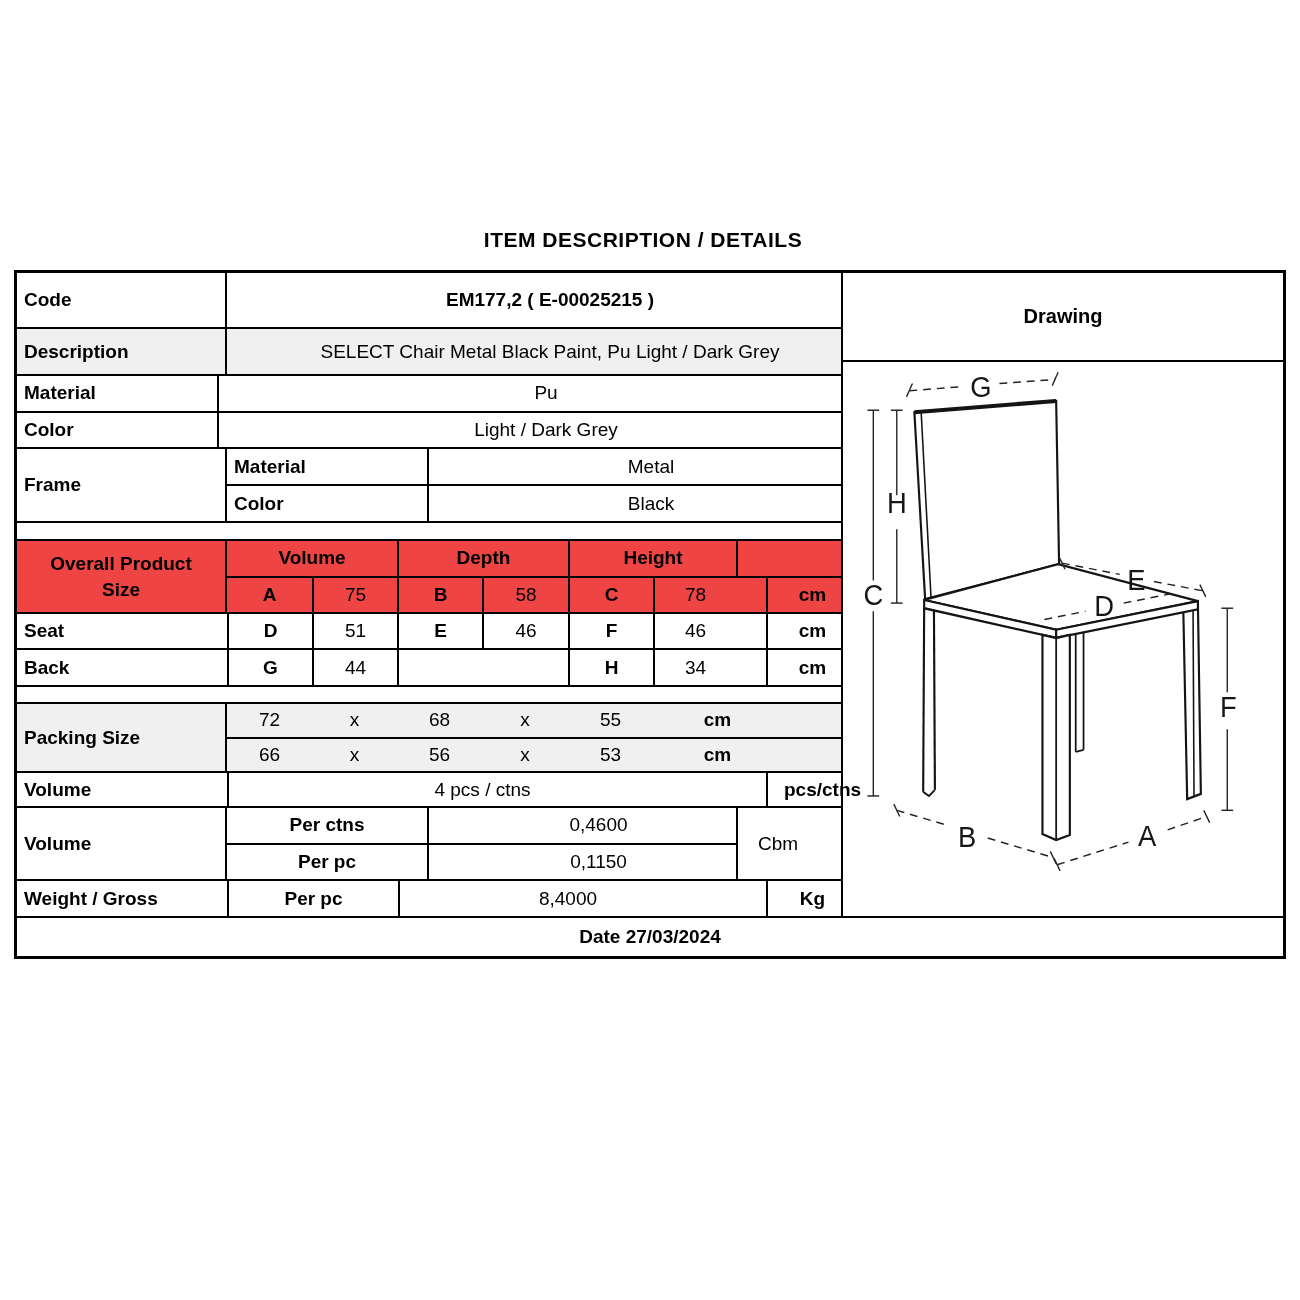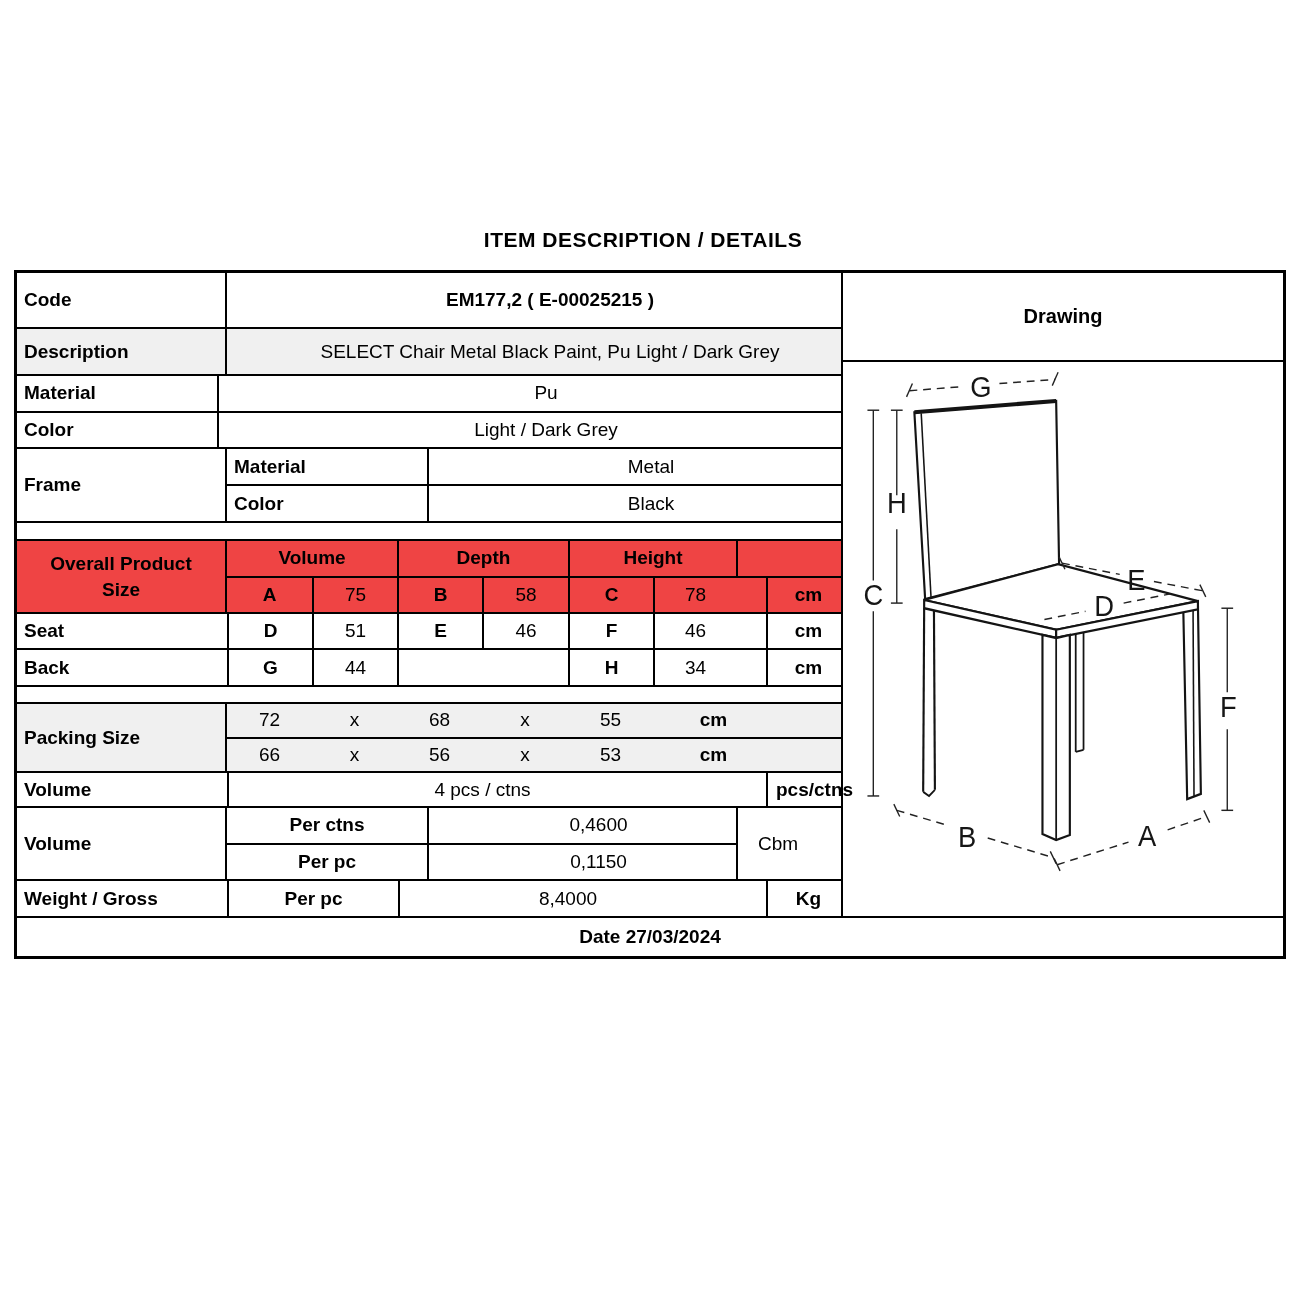--- a/index.html
+++ b/index.html
@@ -13,21 +13,21 @@
   .lm > .row:first-child{border-top:none;}
   .cell{display:flex;align-items:center;box-sizing:border-box;font-size:19px;}
   .lab{width:210px;border-right:2px solid #000;padding-left:7px;font-weight:bold;display:flex;align-items:center;box-sizing:border-box;font-size:19px;}
   .val{flex:1;display:flex;align-items:center;justify-content:center;margin-left:32px;}
   .bold{font-weight:bold;}
   .shade{background:#F0F0F0;}
   .yellow{background:#ef4444;}
   .bl{border-left:2px solid #000;}
   .bt{border-top:2px solid #000;}
   .ctr{justify-content:center;}
-  .lft{justify-content:flex-start;padding-left:8px;margin-left:30px;}
+  .lft{justify-content:flex-start;padding-left:16px;margin-left:30px;}
   .subcol{flex:1;display:flex;flex-direction:column;}
   .subrow{flex:1;display:flex;box-sizing:border-box;}
   .sublab{width:202px;border-right:2px solid #000;box-sizing:border-box;display:flex;align-items:center;font-size:19px;}
   .h-code{height:54px;} .h-desc{height:47px;} .h-sb{height:73px;} .h-frame{height:74px;}
   .spacer1{height:18px;} .h-size{height:73px;} .h-seat{height:36px;} .h-back{height:37px;}
   .spacer2{height:17px;} .h-pack{height:69px;} .h-vol1{height:35px;} .h-vol2{height:73px;} .h-weight{height:37px;}
   .grid8{display:grid;grid-template-columns:210px 85px 85px 85px 86px 85px 83px 1fr;}
   .grid8b{display:grid;grid-template-columns:210px 85px 85px 171px 85px 83px 1fr;}
   .gridvol{display:grid;grid-template-columns:210px 509px 1fr;}
   .gridw{display:grid;grid-template-columns:210px 171px 338px 1fr;}

